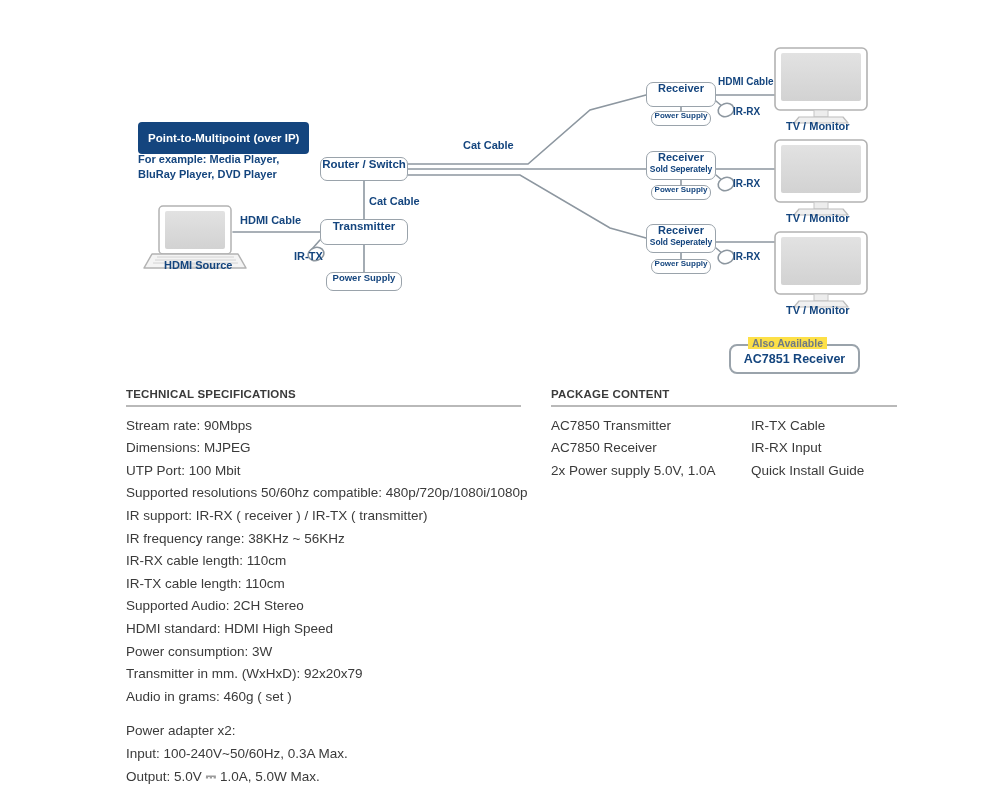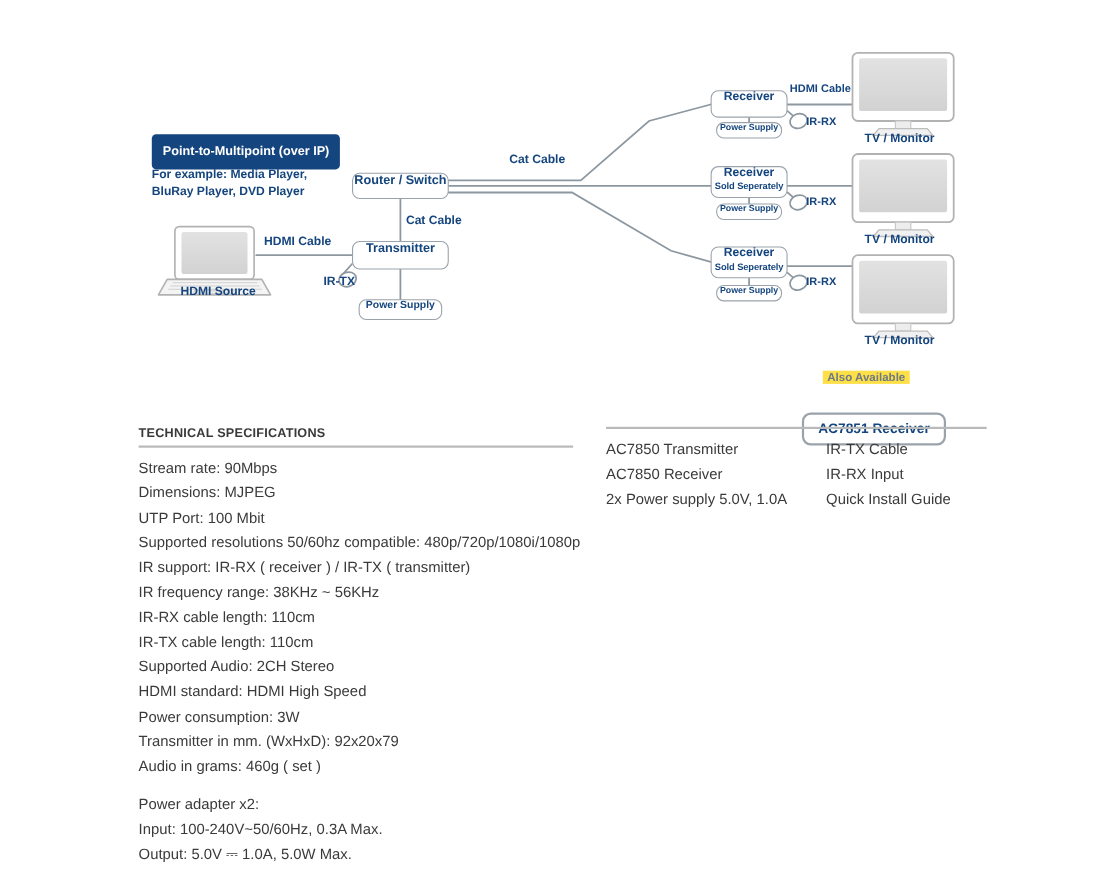--- a/index.html
+++ b/index.html
@@ -121,21 +121,20 @@
     width: 131px; height: 30px;
     box-sizing: border-box;
     border: 2.2px solid #9aa3ab;
     border-radius: 8px;
     display: flex;
     align-items: center;
     justify-content: center;
     color: #14457e;
     font-weight: 700;
     font-size: 12.5px;
-    margin-top: 31px;
   }
   .also-legend {
     position: absolute;
     left: 748px; top: 337px;
     background: #fde047;
     padding: 0 4px;
     color: #6f7a84;
     font-weight: 700;
     font-size: 10.5px;
     white-space: nowrap;
@@ -337,20 +336,21 @@
     </div>
   <div class="spec-gap"></div>
   <div id="adapter-list">
       <div class="spec-line">Power adapter x2:</div>
       <div class="spec-line">Input: 100-240V~50/60Hz, 0.3A Max.</div>
       <div class="spec-line">Output: 5.0V ⎓ 1.0A, 5.0W Max.</div>
     </div>
 </div>
 
 <div class="panel panel-pkg">
+  <div class="panel-title">PACKAGE CONTENT</div>
   <div class="panel-rule"></div>
   <div class="pkg-grid" id="pkg-grid">
       <div class="pkg-cell">AC7850 Transmitter</div>
       <div class="pkg-cell">IR-TX Cable</div>
       <div class="pkg-cell">AC7850 Receiver</div>
       <div class="pkg-cell">IR-RX Input</div>
       <div class="pkg-cell">2x Power supply 5.0V,  1.0A</div>
       <div class="pkg-cell">Quick Install Guide</div>
     </div>
 </div>

